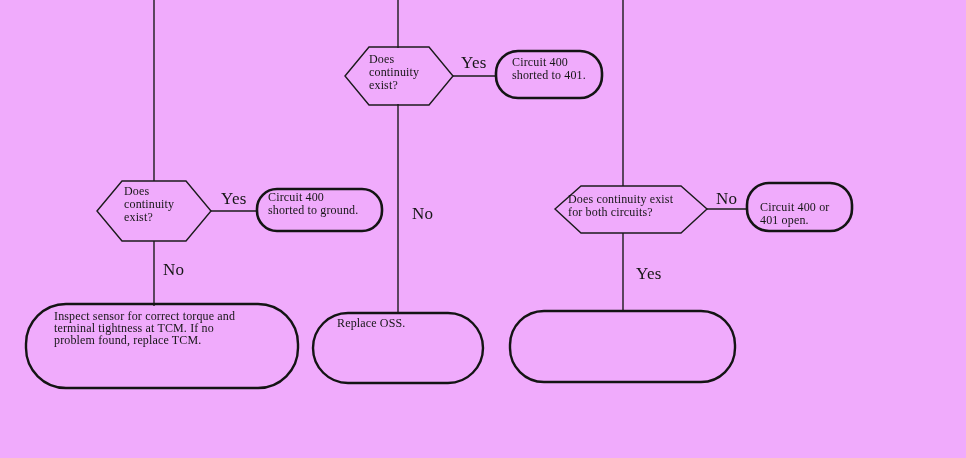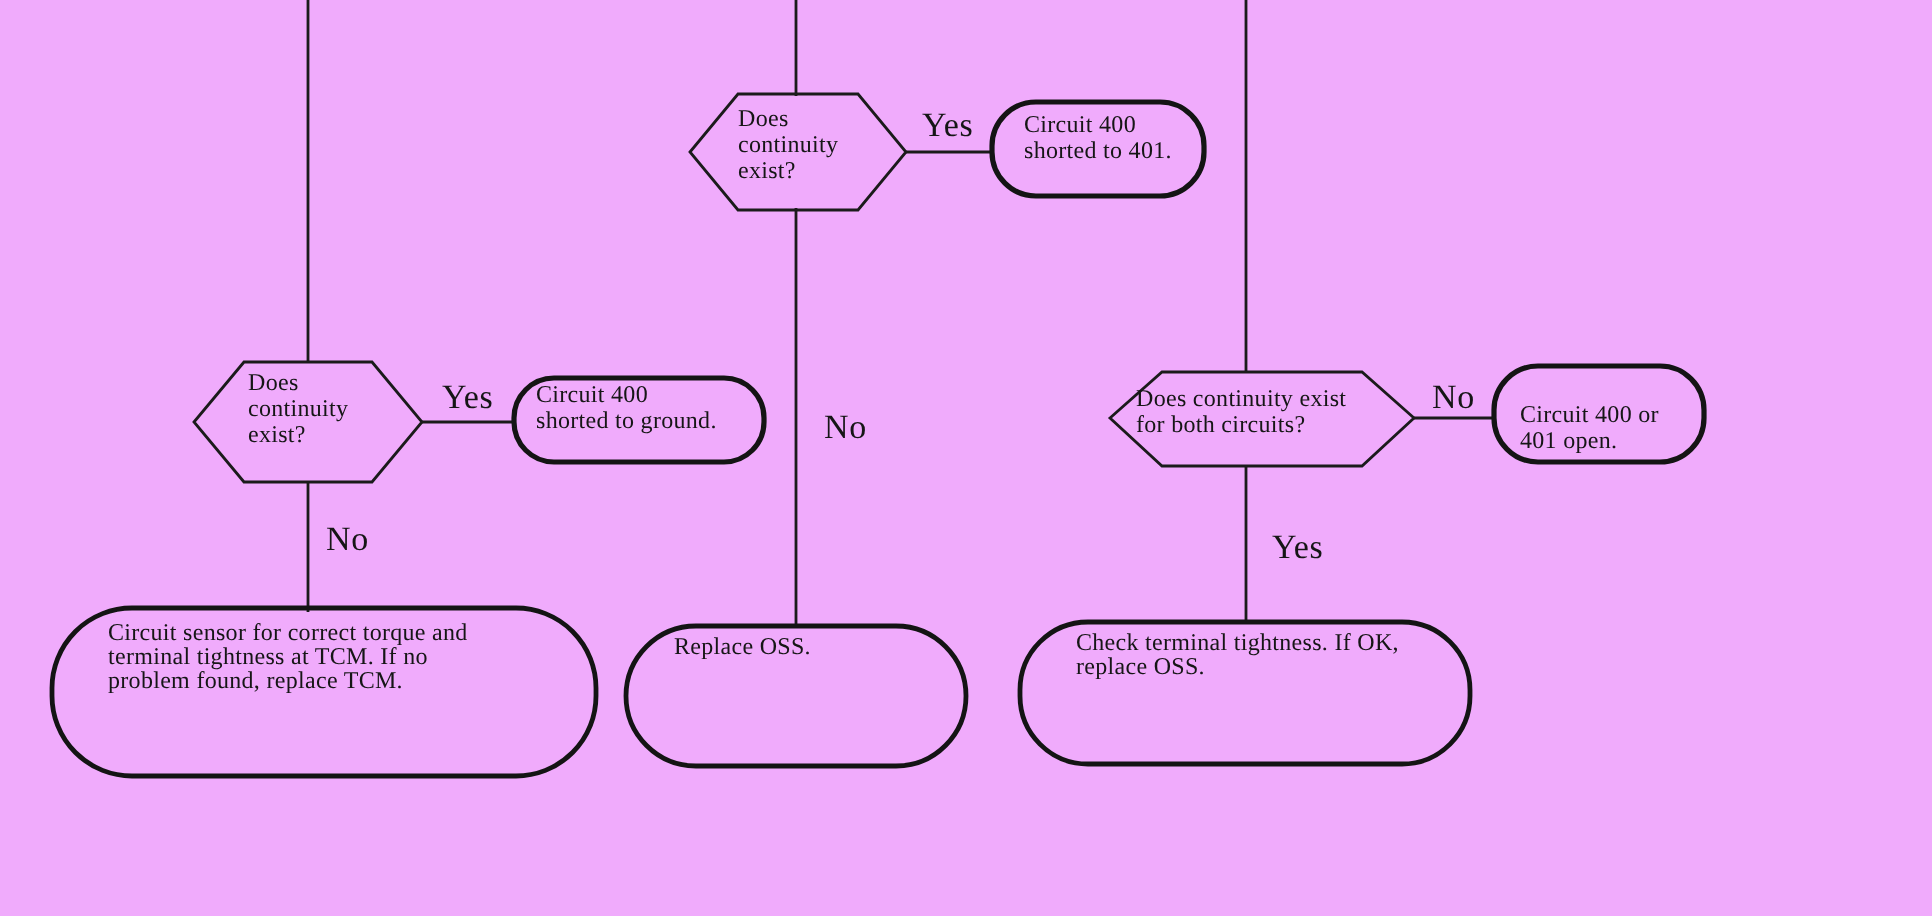--- a/index.html
+++ b/index.html
@@ -94,26 +94,24 @@
   <div class="node-text" style="left:568px; top:193px;">Does continuity exist
 for both circuits?</div>
 
   <div class="node-text" style="left:512px; top:56px;">Circuit 400
 shorted to 401.</div>
   <div class="node-text" style="left:268px; top:191px;">Circuit 400
 shorted to ground.</div>
   <div class="node-text" style="left:760px; top:181px;margin-top:20px;">Circuit 400 or
 401 open.</div>
 
-  <div class="node-text terminal-text" style="left:54px; top:310px;">Circuit sensor for correct torque and
+  <div class="node-text terminal-text" style="left:54px; top:310px;">Inspect sensor for correct torque and
 terminal tightness at TCM. If no
 problem found, replace TCM.</div>
   <div class="node-text terminal-text" style="left:337px; top:317px;">Replace OSS.</div>
-  <div class="node-text terminal-text" style="left:538px; top:315px;">Check terminal tightness. If OK,
-replace OSS.</div>
 
   <div class="branch-label" style="left:461px; top:53px;">Yes</div>
   <div class="branch-label" style="left:412px; top:204px;">No</div>
   <div class="branch-label" style="left:221px; top:189px;">Yes</div>
   <div class="branch-label" style="left:163px; top:260px;">No</div>
   <div class="branch-label" style="left:716px; top:189px;">No</div>
   <div class="branch-label" style="left:636px; top:264px;">Yes</div>
 
 </div>
 

